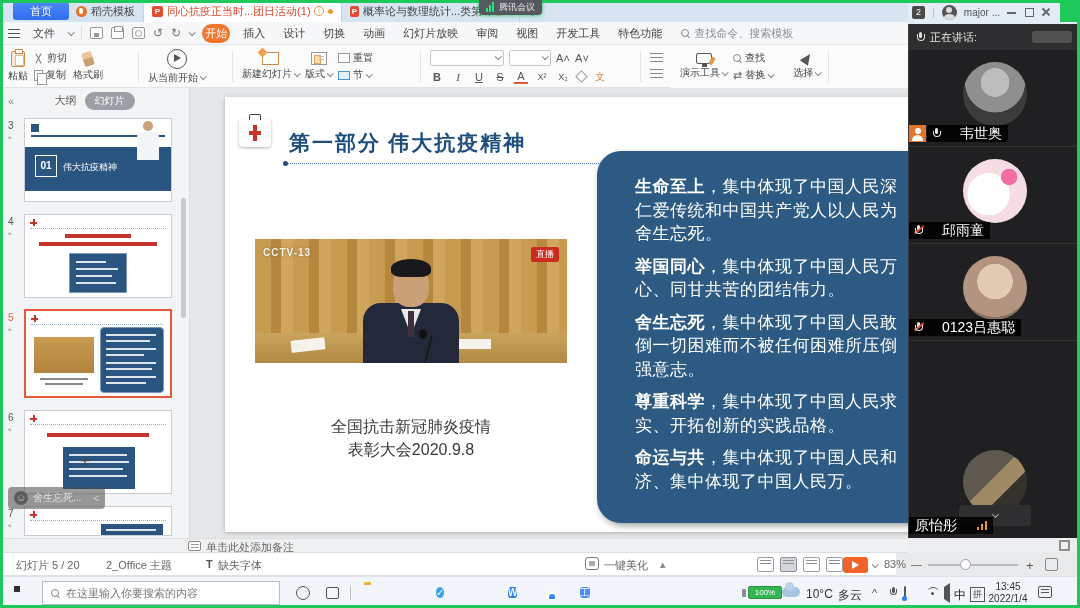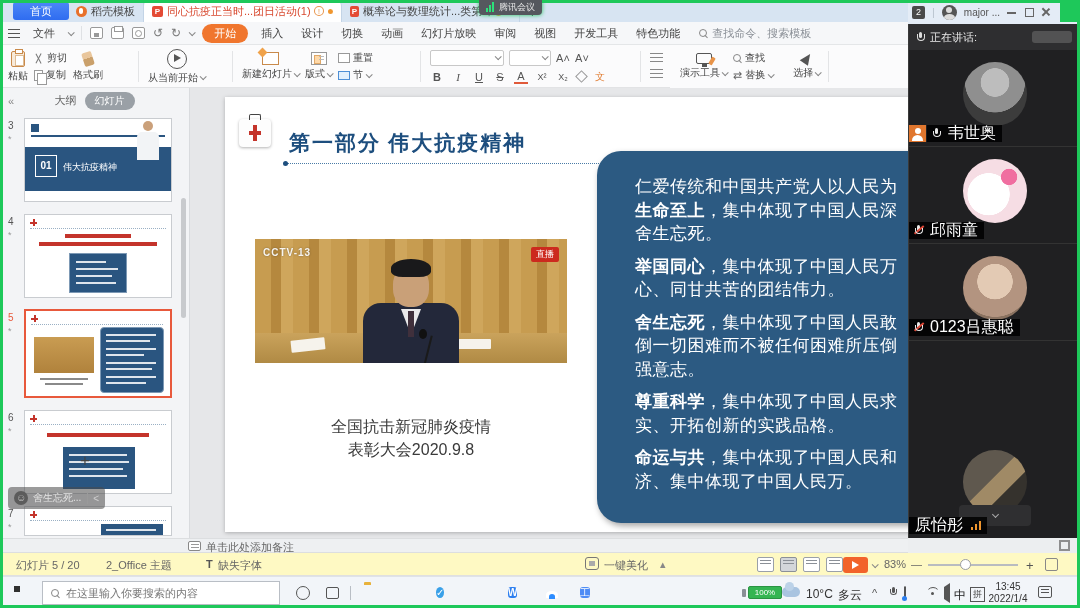--- a/index.html
+++ b/index.html
@@ -31,21 +31,21 @@
 .uavatar::after{content:"";position:absolute;left:2px;top:9px;width:11px;height:7px;border-radius:50% 50% 0 0;background:#ddd}
 .wctrl{width:10px;height:10px;position:relative}
 .wc-min::before{content:"";position:absolute;left:0;top:5px;width:9px;height:1.5px;background:#666}
 .wc-max::before{content:"";position:absolute;left:1px;top:1px;width:7px;height:7px;border:1.2px solid #666}
 .wc-close::before,.wc-close::after{content:"";position:absolute;left:4px;top:0;width:1.5px;height:10px;background:#666}
 .wc-close::before{transform:rotate(45deg)}.wc-close::after{transform:rotate(-45deg)}
 
 .menubar{left:0;top:22px;width:908px;height:23px;background:#f6f7f9;border-bottom:1px solid #e4e6e8;display:flex;align-items:center;gap:8px;padding:0 8px}
 .hamb{width:12px;height:9px;background:repeating-linear-gradient(180deg,#555 0 1.5px,transparent 1.5px 4px)}
 .mtab{font-size:11px;color:#444;padding:0 5px}
-.mtab.activepill{background:#f0762e;color:#fff;border-radius:10px;padding:2px 12px;font-size:11px}
+.mtab.activepill{background:#f0762e;color:#fff;border-radius:10px;padding:2px 3px;font-size:11px}
 .chev{display:inline-block;width:5px;height:5px;border-right:1.2px solid #888;border-bottom:1.2px solid #888;transform:rotate(45deg) translateY(-1px)}
 .mini-ic{width:13px;height:12px;border:1px solid #999;border-radius:2px;background:#fff;position:relative}
 .mini-ic.save::before{content:"";position:absolute;left:3px;top:5px;width:5px;height:4px;background:#999}
 .mini-ic.print::before{content:"";position:absolute;left:2px;top:-2px;width:7px;height:4px;background:#fff;border:1px solid #999}
 .mini-ic.prev::before{content:"";position:absolute;left:2px;top:2px;width:5px;height:5px;border:1px solid #999;border-radius:50%}
 .uglyph{font-size:12px;color:#777}
 .msearch{display:flex;align-items:center;gap:4px;color:#8a8f96;font-size:11px}
 
 .mag{width:9px;height:9px;position:relative;display:inline-block}
 .mag::before{content:"";position:absolute;left:0;top:0;width:6px;height:6px;border:1.3px solid #888;border-radius:50%}
@@ -157,21 +157,21 @@
 .caption{position:absolute;left:30px;top:318px;width:312px;text-align:center;color:#3a3a3a;font-size:16px;line-height:23px}
 .bluepanel{position:absolute;left:372px;top:54px;width:400px;height:372px;background:#2c5a82;border-radius:24px;box-shadow:2px 3px 6px rgba(0,0,0,.35)}
 .bp-inner{position:absolute;left:38px;top:24px;width:340px;color:#fff;font-size:17px;line-height:23.5px;letter-spacing:.5px}
 .bp-para{margin-bottom:9px;white-space:nowrap}
 .bp-b{font-weight:bold}
 
 .notesbar{left:0;top:538px;width:1080px;height:15px;background:#eef0f2;border-top:1px solid #dcdee0;border-bottom:1px solid #dcdee0}
 .notesico{position:absolute;left:188px;top:2px;width:13px;height:10px;border:1px solid #888;border-radius:2px;background:#fff}
 .notesico::before{content:"";position:absolute;left:2px;top:2px;width:8px;height:4px;background:repeating-linear-gradient(180deg,#999 0 1px,transparent 1px 3px)}
 .notestext{position:absolute;left:206px;top:1px;color:#666;font-size:11px}
-.statusbar{left:0;top:553px;width:1080px;height:23px;background:#fef9c3;border-bottom:1px solid #e0e0e0;font-size:11px;color:#666}
+.statusbar{left:0;top:553px;width:896px;height:23px;background:#ffffff;border-bottom:1px solid #e0e0e0;font-size:11px;color:#666}
 .sb-item{position:absolute;top:5px}
 .playbtn{position:absolute;left:843px;top:4px;width:25px;height:16px;background:#f2632a;border-radius:3px}
 .playbtn::before{content:"";position:absolute;left:9px;top:4px;border-left:7px solid #fff;border-top:4px solid transparent;border-bottom:4px solid transparent}
 .ztrack{position:absolute;left:928px;top:11px;width:90px;height:1.6px;background:#b9bcc0}
 .zknob{position:absolute;left:960px;top:6px;width:11px;height:11px;border:1.4px solid #9a9da2;border-radius:50%;background:#fff}
 .viewic{position:absolute;top:4px;width:17px;height:15px;border:1px solid #9aa0a8;border-radius:2px;background:#fff}
 .viewic.on{background:#d3d6da;border-color:#8b9097}
 .viewic::before{content:"";position:absolute;left:2px;top:2px;right:2px;height:4px;background:repeating-linear-gradient(180deg,#8b9097 0 1.2px,transparent 1.2px 3px)}
 .fitic{position:absolute;left:1045px;top:5px;width:13px;height:13px;border:1.4px solid #888;border-radius:2px}
 .magicic{position:absolute;left:585px;top:4px;width:14px;height:13px;border:1.3px solid #777;border-radius:3px}
@@ -225,21 +225,21 @@
 .avatar{position:absolute;left:54px;top:12px;width:64px;height:64px;border-radius:50%}
 .av1{background:radial-gradient(circle at 50% 32%,#bdbdbd 0 26%,#8f8f8f 27% 55%,#3c3c3c 56%);}
 .av2{background:radial-gradient(circle at 72% 28%,#f06ea0 0 12%,transparent 13%),radial-gradient(circle at 40% 55%,#fff 0 40%,#f6dde4 41%)}
 .av3{background:radial-gradient(circle at 50% 40%,#e3cab4 0 35%,#b39480 36% 70%,#8a7260 71%)}
 .av4{background:radial-gradient(circle at 52% 45%,#4a4a4a 0 30%,#e9e9e9 31%)}
 .av5{background:linear-gradient(135deg,#5f584e 0 45%,#a08a66 46% 65%,#35322d 66%)}
 .ptag{position:absolute;left:0;bottom:4px;display:flex;align-items:center;height:17px}
 .hostbadge{width:17px;height:17px;background:#e0762e;position:relative;margin-right:1px}
 .hostbadge::before{content:"";position:absolute;left:5.5px;top:2.5px;width:6px;height:6px;border-radius:50%;background:#fff}
 .hostbadge::after{content:"";position:absolute;left:3px;top:9.5px;width:11px;height:6px;border-radius:6px 6px 0 0;background:#fff}
-.tagbody{background:rgba(0,0,0,.85);color:#fff;font-size:16px;display:flex;align-items:center;gap:8px;padding:0 6px;height:17px}
+.tagbody{background:rgba(0,0,0,.85);color:#fff;font-size:14px;display:flex;align-items:center;gap:20px;padding:0 6px;height:17px}
 .micico{width:7px;height:11px;position:relative;display:inline-block}
 .micico::before{content:"";position:absolute;left:2px;top:0;width:3.4px;height:6px;border-radius:2px;background:#e8e8e8}
 .micico::after{content:"";position:absolute;left:0;top:2.6px;width:6px;height:5.6px;border:1.1px solid #e8e8e8;border-top:none;border-radius:0 0 5px 5px}
 .micico .slash{position:absolute;left:-2px;top:4px;width:12px;height:1.6px;background:#e04a3a;transform:rotate(-40deg)}
 .sigbars{display:inline-flex;align-items:flex-end;gap:1.4px;height:9px}
 .sigbars i{display:inline-block;width:2.4px;background:#f0962e}
 .mp-chevbtn{position:absolute;left:50px;bottom:12px;width:72px;height:21px;background:#2f2f31;border-radius:4px;display:flex;align-items:center;justify-content:center}
 .mp-chevbtn .chev{border-color:#aaa;transform:rotate(45deg);margin-top:-2px}
 .mp-foot{left:908px;top:538px;width:172px;height:15px;background:#eceef0;z-index:51}
 .gridic{position:absolute;right:10px;top:2px;width:11px;height:11px;background:repeating-linear-gradient(0deg,#777 0 4px,transparent 4px 7px),repeating-linear-gradient(90deg,#777 0 4px,transparent 4px 7px);-webkit-mask:radial-gradient(#000,#000);opacity:.8}
@@ -592,22 +592,22 @@
       <div class="livebadge">直播</div>
     </div>
     <div class="caption">
       <div>全国抗击新冠肺炎疫情</div>
       <div>表彰大会2020.9.8</div>
     </div>
 
     <div class="bluepanel">
       <div class="bp-inner">
         <div class="bp-para">
+          <div><span class="bp-b">生命至上</span><span>，集中体现了中国人民深</span></div>
           <div>仁爱传统和中国共产党人以人民为</div>
-          <div><span class="bp-b">生命至上</span><span>，集中体现了中国人民深</span></div>
           <div>舍生忘死。</div>
         </div>
         <div class="bp-para">
           <div><span class="bp-b">举国同心</span><span>，集中体现了中国人民万</span></div>
           <div>心、同甘共苦的团结伟力。</div>
         </div>
         <div class="bp-para">
           <div><span class="bp-b">舍生忘死</span><span>，集中体现了中国人民敢</span></div>
           <div>倒一切困难而不被任何困难所压倒</div>
           <div>强意志。</div>

